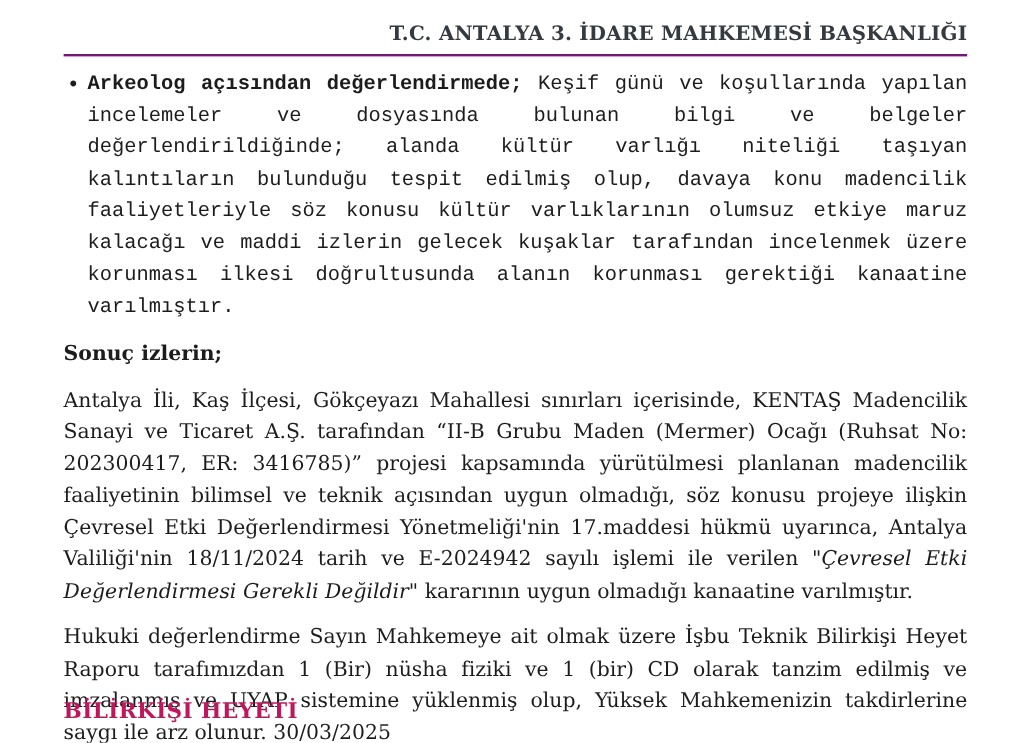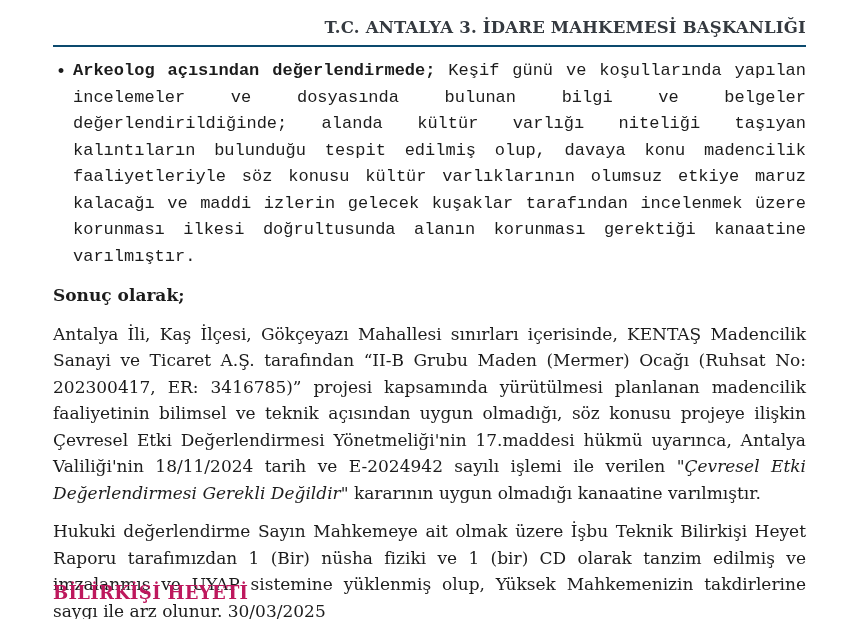--- a/index.html
+++ b/index.html
@@ -21,21 +21,21 @@
     position: absolute;
     top: 18px;
     left: 53px;
     width: 753px;
     text-align: right;
     font-weight: bold;
     font-size: 16.5px;
     letter-spacing: 0.2px;
     color: #353a40;
     padding-bottom: 8px;
-    border-bottom: 2px solid #0c4a6e;
+    border-bottom: 2px solid #701a75;
   }
   .doc-body {
     position: absolute;
     top: 58px;
     left: 53px;
     width: 753px;
     font-size: 17px;
     line-height: 26.5px;
   }
   .bullet-row {
@@ -83,21 +83,21 @@
 
   <div class="doc-header">T.C. ANTALYA 3. İDARE MAHKEMESİ BAŞKANLIĞI</div>
 
   <div class="doc-body">
 
     <div class="bullet-row">
       <span class="bullet-marker">•</span>
       <div class="bullet-text"><span class="bold">Arkeolog açısından değerlendirmede;</span><span> Keşif günü ve koşullarında yapılan incelemeler ve dosyasında bulunan bilgi ve belgeler değerlendirildiğinde; alanda kültür varlığı niteliği taşıyan kalıntıların bulunduğu tespit edilmiş olup, davaya konu madencilik faaliyetleriyle söz konusu kültür varlıklarının olumsuz etkiye maruz kalacağı ve maddi izlerin gelecek kuşaklar tarafından incelenmek üzere korunması ilkesi doğrultusunda alanın korunması gerektiği kanaatine varılmıştır.</span></div>
     </div>
 
-    <div class="section-heading">Sonuç olarak;</div>
+    <div class="section-heading">Sonuç izlerin;</div>
 
     <div class="para"><span>Antalya İli, Kaş İlçesi, Gökçeyazı Mahallesi sınırları içerisinde, KENTAŞ Madencilik Sanayi ve Ticaret A.Ş. tarafından “II-B Grubu Maden (Mermer) Ocağı (Ruhsat No: 202300417, ER: 3416785)” projesi kapsamında yürütülmesi planlanan madencilik faaliyetinin bilimsel ve teknik açısından uygun olmadığı, söz konusu projeye ilişkin Çevresel Etki Değerlendirmesi Yönetmeliği'nin 17.maddesi hükmü uyarınca, Antalya Valiliği'nin 18/11/2024 tarih ve E-2024942 sayılı işlemi ile verilen "</span><span class="italic">Çevresel Etki Değerlendirmesi Gerekli Değildir</span><span>" kararının uygun olmadığı kanaatine varılmıştır.</span></div>
 
     <div class="para">Hukuki değerlendirme Sayın Mahkemeye ait olmak üzere İşbu Teknik Bilirkişi Heyet Raporu tarafımızdan 1 (Bir) nüsha fiziki ve 1 (bir) CD olarak tanzim edilmiş ve imzalanmış ve UYAP sistemine yüklenmiş olup, Yüksek Mahkemenizin takdirlerine saygı ile arz olunur. 30/03/2025</div>
 
   </div>
 
   <div class="doc-footer">BİLİRKİŞİ HEYETİ</div>
 
 </div>

